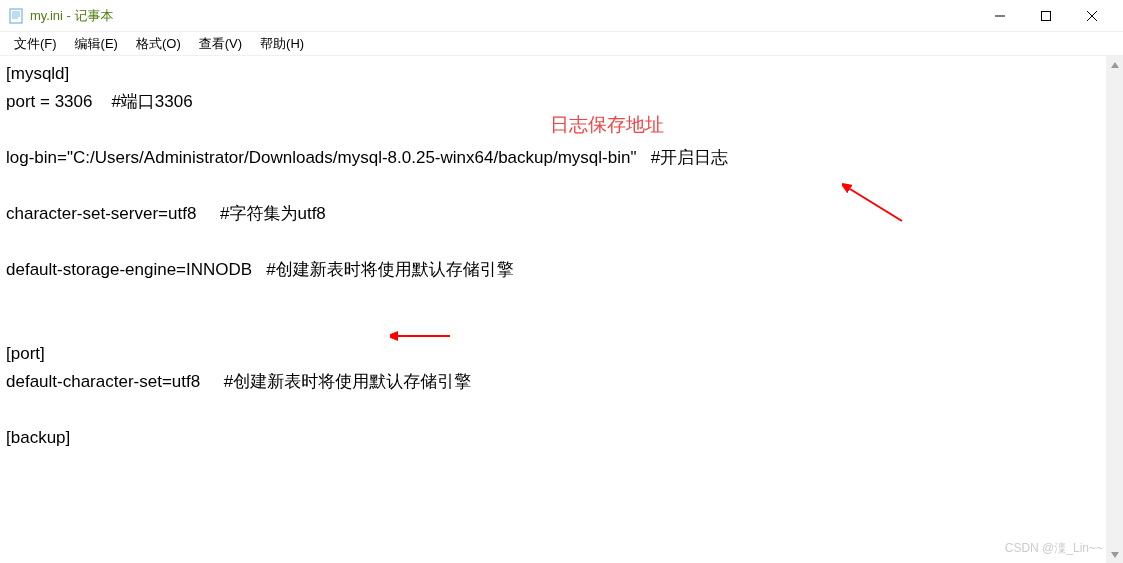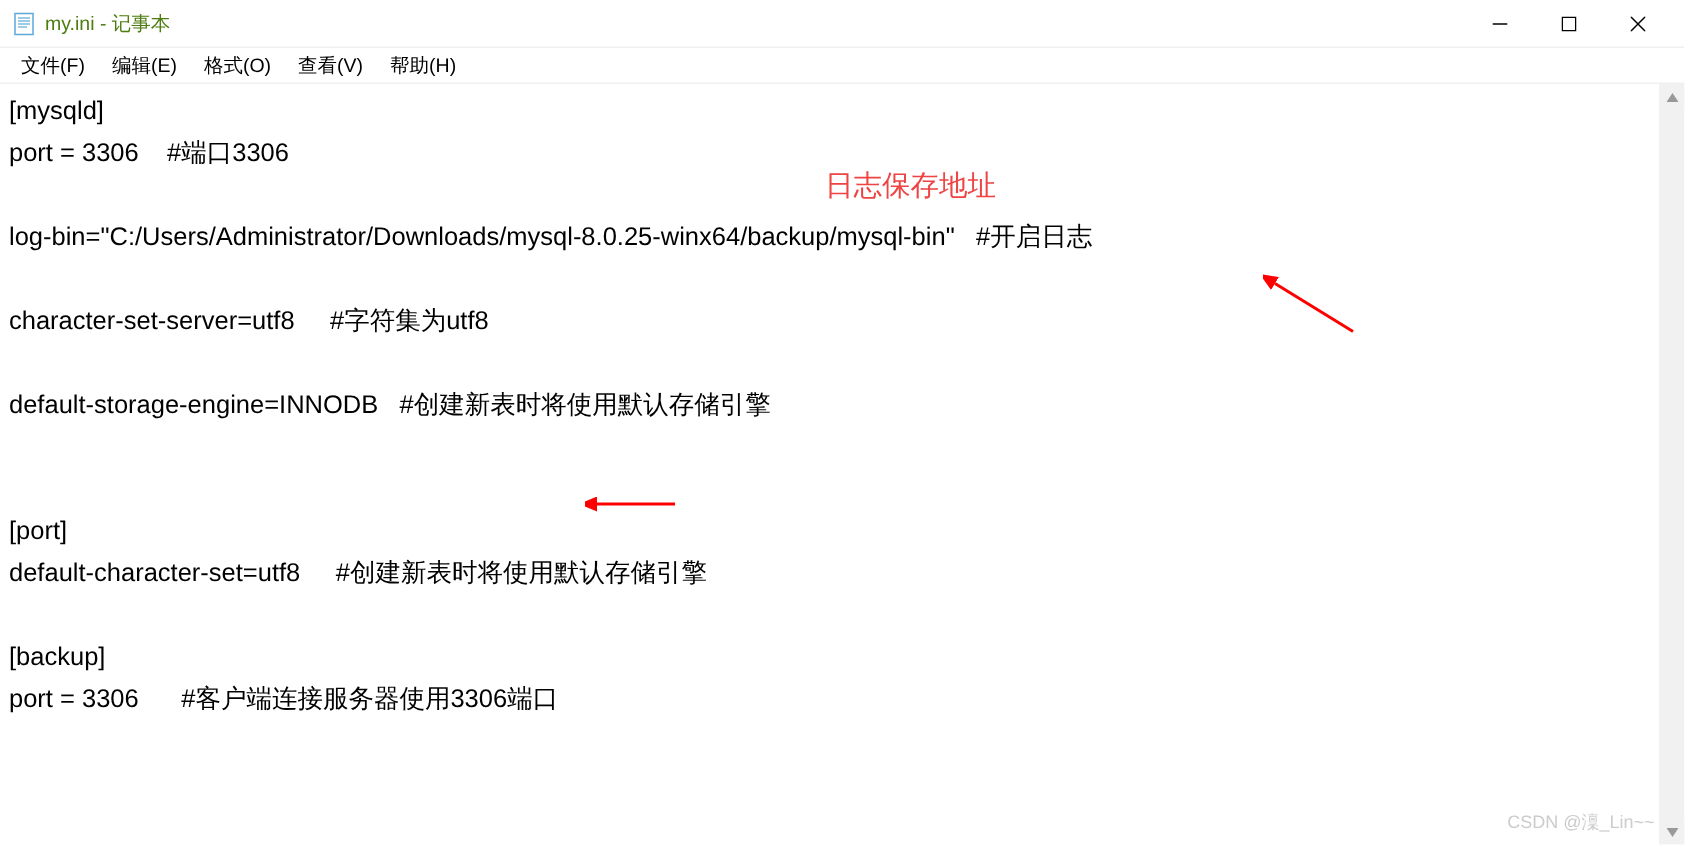--- a/index.html
+++ b/index.html
@@ -174,21 +174,20 @@
   <div class="blank-line"></div>
   <div class="text-line">character-set-server=utf8     #字符集为utf8</div>
   <div class="blank-line"></div>
   <div class="text-line">default-storage-engine=INNODB   #创建新表时将使用默认存储引擎</div>
   <div class="blank-line"></div>
   <div class="blank-line"></div>
   <div class="text-line">[port]</div>
   <div class="text-line">default-character-set=utf8     #创建新表时将使用默认存储引擎</div>
   <div class="blank-line"></div>
   <div class="text-line">[backup]</div>
-  <div class="text-line">port = 3306      #客户端连接服务器使用3306端口</div>
 
   <div class="annotation" style="left:550px; top:55px;">日志保存地址</div>
 
   <svg class="arrow" style="left:842px; top:125px;" width="70" height="50">
     <defs>
       <marker id="arrowhead1" markerWidth="6" markerHeight="5" refX="0" refY="2.5" orient="auto">
         <polygon points="0 0, 6 2.5, 0 5" fill="#ff0000"></polygon>
       </marker>
     </defs>
     <line x1="60" y1="40" x2="8" y2="8" stroke="#ff0000" stroke-width="2" marker-end="url(#arrowhead1)"></line>

